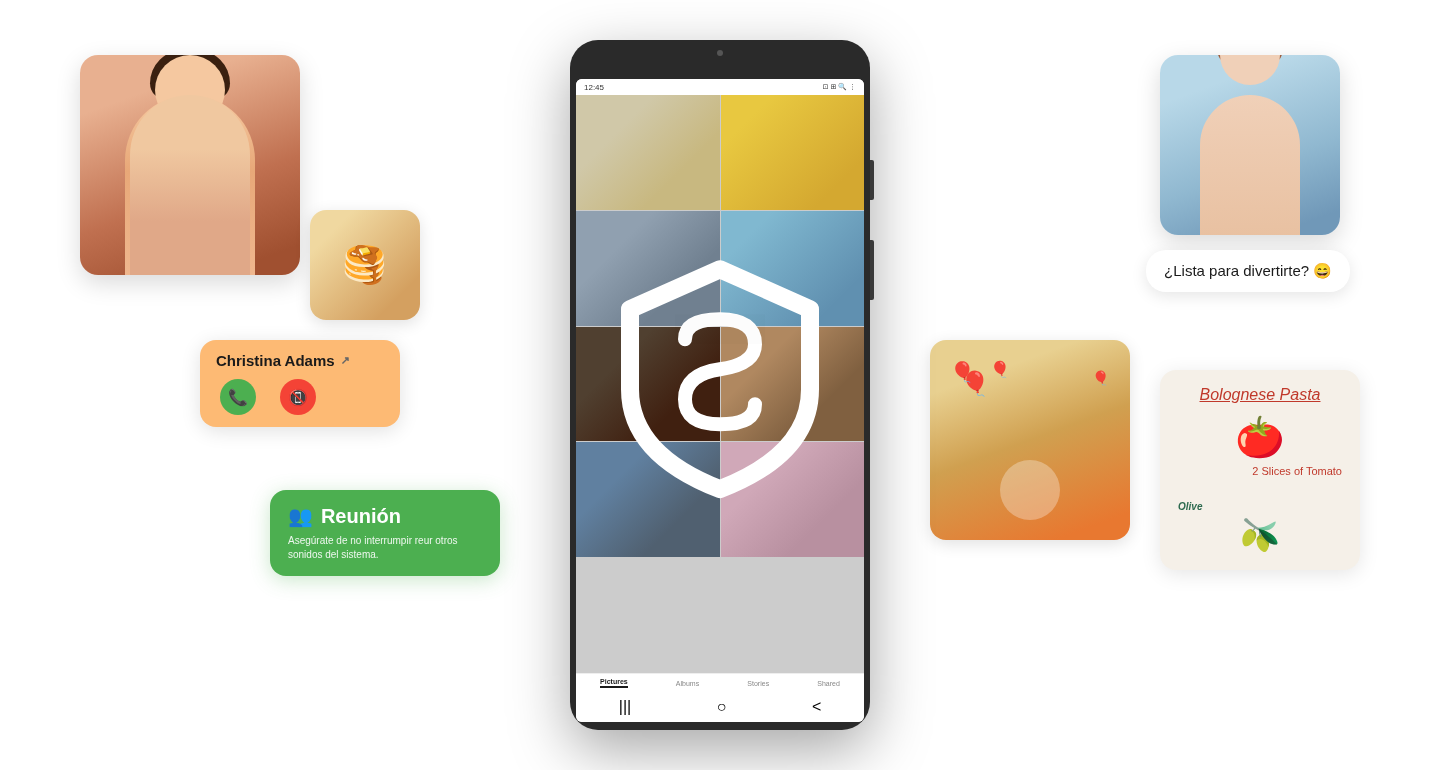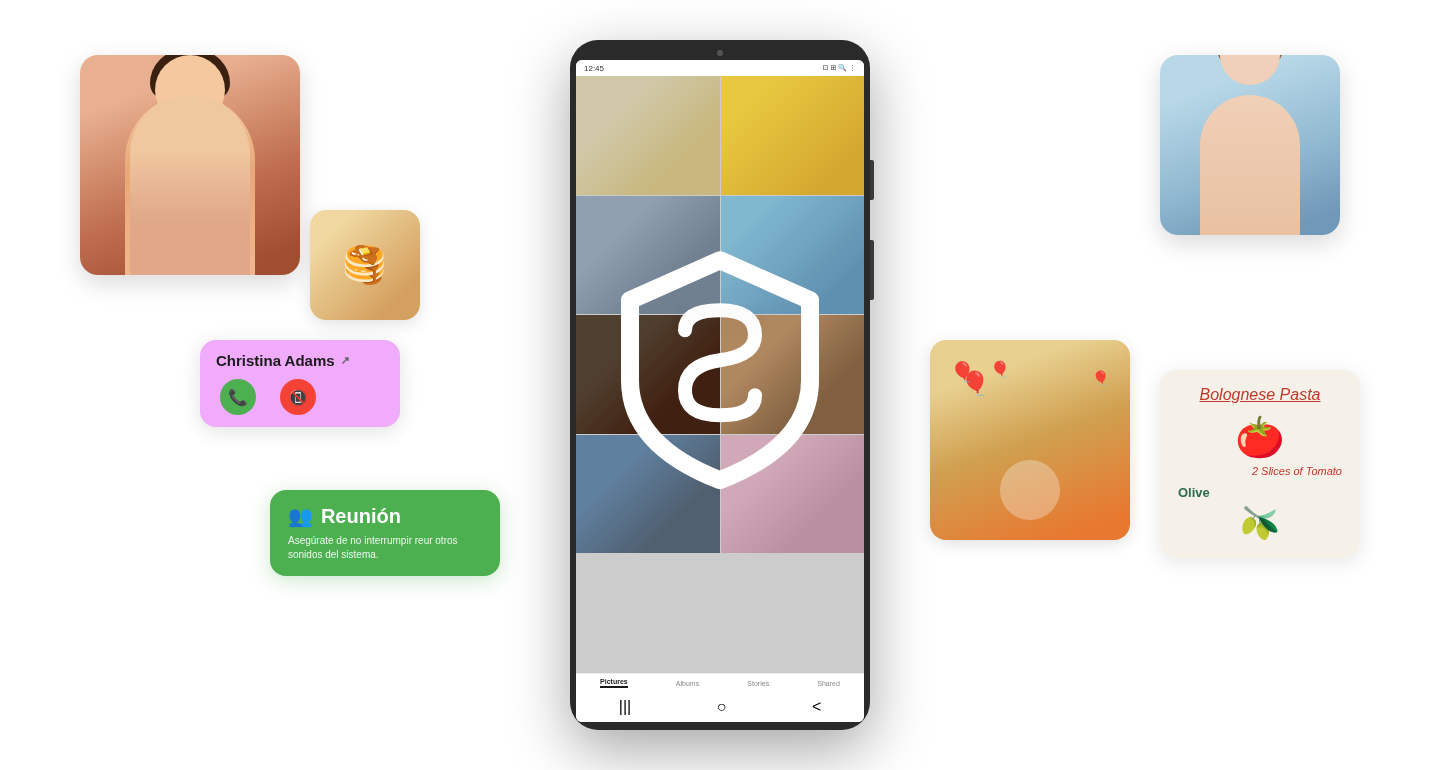--- a/index.html
+++ b/index.html
@@ -27,20 +27,21 @@
       width: 300px;
       height: 690px;
       background: #2a2a2a;
       border-radius: 28px;
       box-shadow: 0 20px 60px rgba(0,0,0,0.35);
       display: flex;
       flex-direction: column;
       align-items: center;
       padding: 10px 6px 8px 6px;
       z-index: 10;
+      gap: 19px;
     }
 
     .tablet-camera {
       width: 6px;
       height: 6px;
       background: #555;
       border-radius: 50%;
       margin-bottom: 4px;
     }
 
@@ -181,21 +182,21 @@
       align-items: center;
       justify-content: center;
       font-size: 36px;
     }
 
     .call-card {
       position: absolute;
       left: 200px;
       top: 340px;
       width: 200px;
-      background: #f0abfc;
+      background: #fdba74;
       border-radius: 16px;
       box-shadow: 0 4px 20px rgba(0,0,0,0.12);
       padding: 12px 16px;
     }
 
     .call-card-name {
       font-size: 15px;
       font-weight: 600;
       color: #1a1a1a;
       display: flex;
@@ -337,29 +338,29 @@
     }
 
     .recipe-tomato {
       font-size: 40px;
       text-align: center;
     }
 
     .recipe-text1 {
       font-size: 11px;
       color: #c0392b;
-      font-style: italic;
       text-align: right;
       margin-top: 4px;
-      margin-bottom: 8px;
+      margin-bottom: 24px;
     }
 
     .recipe-olive-label {
-      font-size: 13px;
+      font-size: 10px;
       color: #2d6a4f;
+      font-style: italic;
       font-weight: 600;
       margin-bottom: 4px;
     }
 
     .recipe-olive-icon {
       font-size: 32px;
       text-align: center;
     }
 
     
@@ -553,20 +554,23 @@
       </div>
     </div>
   </div>
 
   <div class="right-photo">
     <div class="person-right-hair"></div>
     <div class="person-right-head"></div>
     <div class="person-right"></div>
   </div>
 
+  <div class="chat-bubble">
+    <span>¿Lista para divertirte? 😄</span>
+  </div>
 
   <div class="outdoor-photo">
     <span style="position:absolute;top:20px;left:20px;font-size:20px;">🎈</span>
     <span style="position:absolute;top:20px;left:60px;font-size:16px;">🎈</span>
     <span style="position:absolute;top:30px;right:20px;font-size:14px;">🎈</span>
   </div>
 
   <div class="recipe-card">
     <div class="recipe-title">Bolognese Pasta</div>
     <div class="recipe-tomato">🍅</div>

